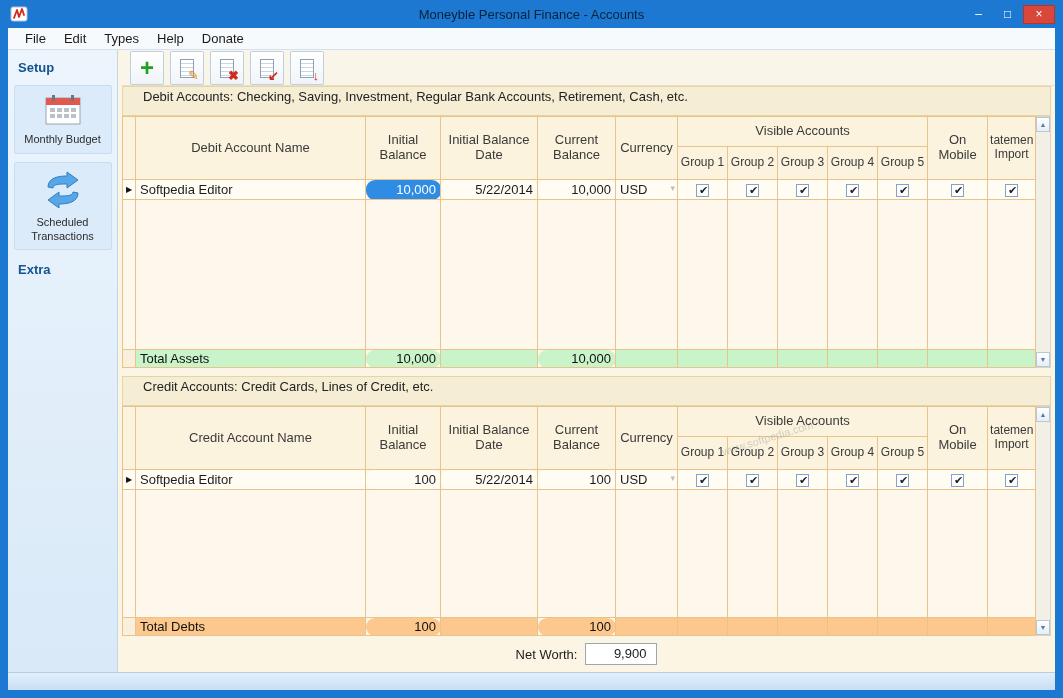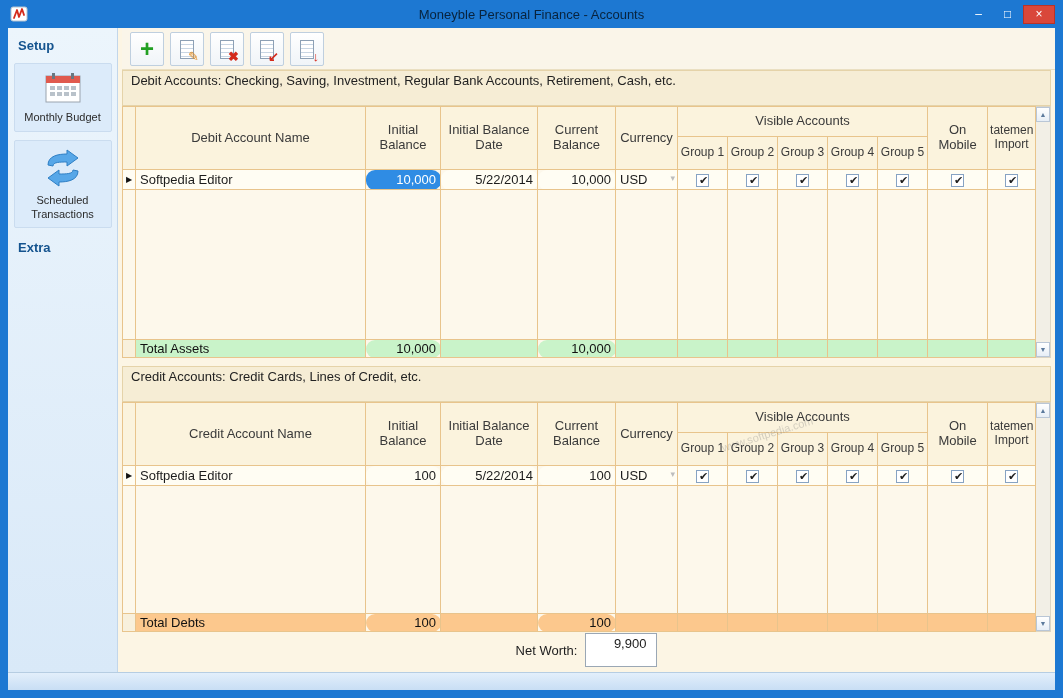--- a/index.html
+++ b/index.html
@@ -38,21 +38,21 @@
   .tb .big-plus { position:absolute; inset:0; display:flex; align-items:center; justify-content:center; font-size:24px; font-weight:bold; color:#22a022; line-height:1; }
   .tb .page { position:absolute; left:9px; top:7px; width:14px; height:19px; background:#fff; border:1px solid #8da0b5;
               background-image:repeating-linear-gradient(#fff 0 3px, #c9d6e4 3px 4px); }
   .tb .overlay { position:absolute; right:4px; bottom:2px; font-size:13px; line-height:1; }
   .overlay.edit { color:#e08a1e; }
   .overlay.del { color:#d42a1c; font-weight:bold; }
   .overlay.imp { color:#d42a1c; font-weight:bold; }
   .overlay.exp { color:#d42a1c; font-weight:bold; }
 
   .inner { width:929px; }
-  .section-title { height:36px; line-height:20px; padding-left:8px; background:#f6edd5; border:1px solid #e5d3a9; font-size:13px; color:#222; }
+  .section-title { height:30px; line-height:20px; padding-left:20px; background:#f6edd5; border:1px solid #e5d3a9; font-size:13px; color:#222; }
   .section-title.credit { margin-top:8px; }
 
   
   .table-block { display:flex; position:relative; }
   table.grid { width:913px; table-layout:fixed; border-collapse:collapse; background:#fdf8eb; }
   .grid th, .grid td { border:1px solid #e8c48c; font-size:13px; font-weight:normal; overflow:hidden; }
   .grid thead th { background:#fbf3dd; color:#3a3a3a; text-align:center; vertical-align:middle; padding:1px 2px; line-height:1.15; }
   .grid thead tr.h1 th { height:30px; }
   .grid thead tr.h2 th { height:33px; font-size:12px;margin-top:36px; }
   th.stmt { font-size:12px; }
@@ -78,21 +78,21 @@
 
   
   .vscroll { width:16px; background:#f2efe6; border:1px solid #dcd4c2; border-left:none; display:flex; flex-direction:column; justify-content:space-between; }
   .sarrow { height:15px; background:linear-gradient(#ffffff,#e7eef6); border:1px solid #b9c6d6; color:#5c7a9c; font-size:7px; display:flex; align-items:center; justify-content:center; cursor:pointer; }
 
   .watermark { position:absolute; left:598px; top:26px; transform:rotate(-17deg); color:rgba(120,120,120,0.30); font-size:11px; pointer-events:none; }
 
   
   .networth { height:36px; display:flex; align-items:center; justify-content:center; gap:8px; }
   .nw-label { color:#1c1c1c; }
-  .nw-value { width:72px; height:34px; background:#fff; border:1px solid #9aa7b5; text-align:right; padding:2px 10px 0 0; }
+  .nw-value { width:72px; height:22px; background:#fff; border:1px solid #9aa7b5; text-align:right; padding:2px 10px 0 0; }
 
   
   .statusbar { height:18px; background:linear-gradient(#e3effb,#c8def4); border-top:1px solid #b6cde2; }
 </style>
 </head>
 <body>
 
 <div class="window">
 
   <div class="titlebar">
@@ -103,20 +103,27 @@
       </svg>
     </span>
     <span class="title">Moneyble Personal Finance - Accounts</span>
     <span class="caps">
       <span class="cap">–</span>
       <span class="cap">□</span>
       <span class="cap close">×</span>
     </span>
   </div>
 
+  <div class="menubar">
+    <span class="menu-item">File</span>
+    <span class="menu-item">Edit</span>
+    <span class="menu-item">Types</span>
+    <span class="menu-item">Help</span>
+    <span class="menu-item">Donate</span>
+  </div>
 
   <div class="content">
 
     <div class="sidebar">
       <div class="side-head">Setup</div>
 
       <div class="tile">
         <span class="tile-icon">
           <svg width="38" height="32" viewBox="0 0 38 32">
             <rect x="2" y="4" width="34" height="26" fill="#ffffff" stroke="#9aa4ae"></rect>

